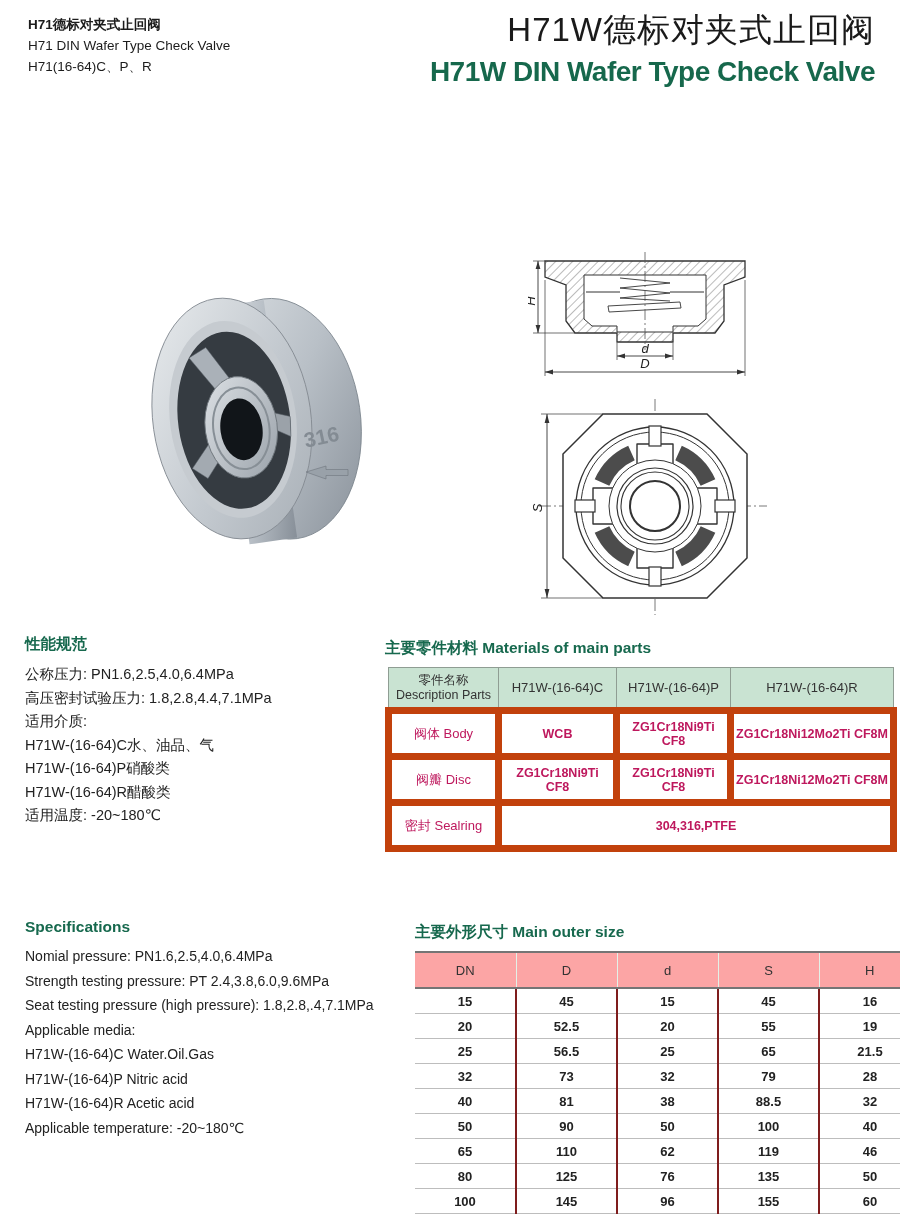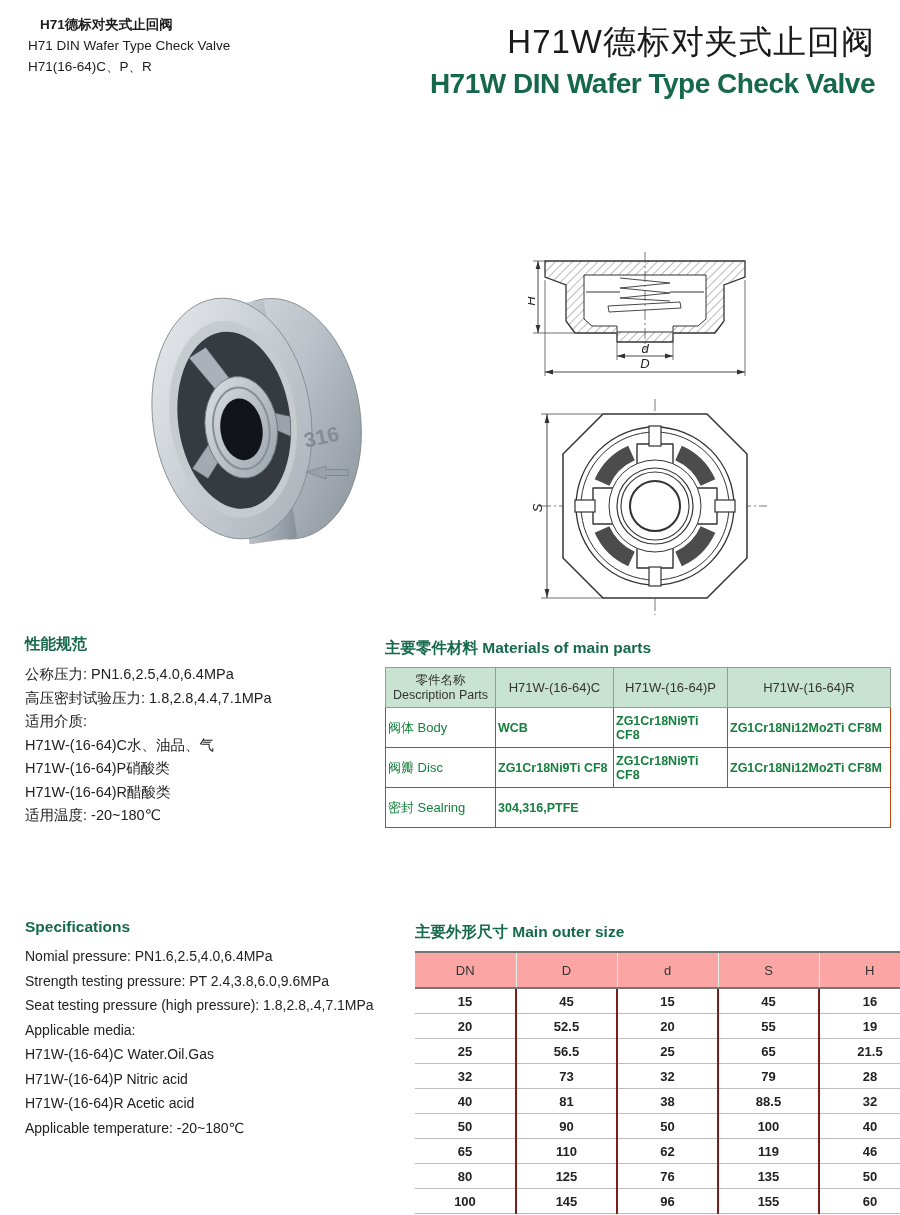--- a/index.html
+++ b/index.html
@@ -2,24 +2,24 @@
 <html><head>
 <meta charset="utf-8">
 <style>
   html,body{margin:0;padding:0;background:#ffffff;}
   .page{
     position:relative;width:900px;height:1215px;background:#ffffff;overflow:hidden;
     font-family:"Liberation Sans","DejaVu Sans",sans-serif;color:#1c1c1c;
   }
   
   .top-left{position:absolute;left:28px;top:14px;line-height:21px;}
-  .top-left .tl1{font-size:13.5px;font-weight:700;margin-left:12px;}
+  .top-left .tl1{font-size:13.5px;font-weight:700;}
   .top-left .tl2{font-size:13.5px;font-weight:500;}
   .top-left .tl3{font-size:13.5px;font-weight:500;}
-  .top-right{position:absolute;right:25px;top:20px;text-align:right;}
+  .top-right{position:absolute;right:25px;top:8px;text-align:right;}
   .title-cn{font-size:33px;font-weight:500;letter-spacing:1px;color:#1a1a1a;}
   .title-en{font-size:28px;font-weight:700;letter-spacing:-0.5px;color:#16684c;margin-top:3px;}
   
   .valve-photo{position:absolute;left:140px;top:276px;}
   .drawing-a{position:absolute;left:528px;top:246px;}
   .drawing-b{position:absolute;left:533px;top:396px;}
   
   .sec{position:absolute;}
   .sec-title{color:#17694e;font-weight:700;font-size:15.5px;margin:0 0 8px 0;}
   .sec-line{font-size:14.5px;line-height:23.5px;font-weight:500;color:#222;white-space:nowrap;}
@@ -30,22 +30,22 @@
   .sec-size{left:385px;top:922px;width:506px;margin-left:30px;}
   
   table{border-collapse:collapse;table-layout:fixed;}
   .mat-table{width:505px;font-size:13px;margin-top:6px;}
   .mat-table th{
     background:#c9e3d2;border:1px solid #8f9d93;font-weight:400;color:#333;
     height:37px;padding:1px 2px;text-align:center;font-size:13px;
   }
   .mat-table th .two-line{display:block;font-size:12.5px;line-height:15px;}
   .mat-table td{
-    border:1px solid #c2410c;height:37px;text-align:left;
-    font-weight:700;color:#15803d;padding:1px 2px;font-size:12.5px;
+    border:7px solid #c2410c;height:37px;text-align:center;
+    font-weight:700;color:#be185d;padding:1px 2px;font-size:12.5px;
   }
   .mat-table td.part{font-weight:400;font-size:13px;}
   
   .size-table{width:505px;font-size:13px;margin-top:7px;}
   .size-table th{
     background:#fca5a5;border-top:2px solid #757575;border-bottom:2px solid #757575;
     border-left:1px solid #e3f1e8;font-weight:400;color:#333;height:32px;text-align:center;
   }
   .size-table th:first-child{border-left:none;}
   .size-table td{

